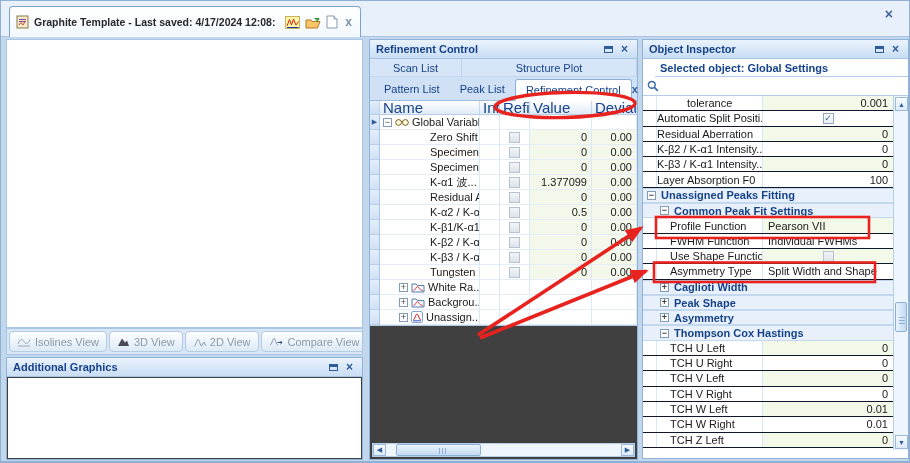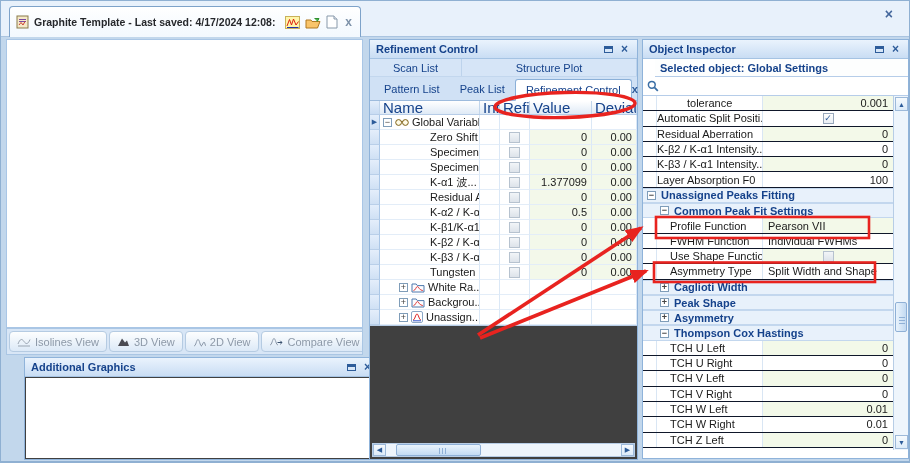--- a/index.html
+++ b/index.html
@@ -30,21 +30,21 @@
   .x-glyph { font-size:12px; line-height:12px; }
 
   
   #plot-area { position:absolute; left:5px; top:38px; width:357px; height:289px; background:#ffffff;
                border:1px solid #a9c6e6; }
   #view-tabstrip { position:absolute; left:5px; top:327px; width:357px; height:27px; background:#d8e6f6;
                    border:1px solid #aac6e4; display:flex; align-items:center; padding:0 2px; overflow:hidden; }
   .view-tab { display:inline-flex; align-items:center; gap:4px; height:21px; padding:0 7px; margin-right:2px;
               border:1px solid #b5cbe2; border-radius:4px; background:linear-gradient(#fdfefe,#dce9f7);
               color:#8d99a8; white-space:nowrap; }
-  #additional-graphics { left:23px; top:356px; width:357px; height:103px; }
+  #additional-graphics { left:5px; top:356px; width:357px; height:103px; }
   #additional-graphics .content { position:absolute; left:1px; right:1px; top:20px; bottom:1px; background:#fff; }
 
   
   #refinement { left:368px; top:38px; width:269px; height:421px; }
   .tabrow { display:flex; color:#15428b; align-items:center; }
   .tabrow.r1,.tabrow.r2 { height:18px; background:#d6e5f7; border-bottom:1px solid #c3d7ee; }
   .tabrow .tcell { text-align:center; border-right:1px solid #bdd3ec; height:100%; display:flex;
                    align-items:center; justify-content:center; white-space:nowrap; overflow:hidden; }
   .tabrow.r3 { height:24px; background:#d0e1f5; border-bottom:1px solid #9dbbdd; padding-left:4px; }
   .r3 .ttab { padding:0 10px; white-space:nowrap; }

